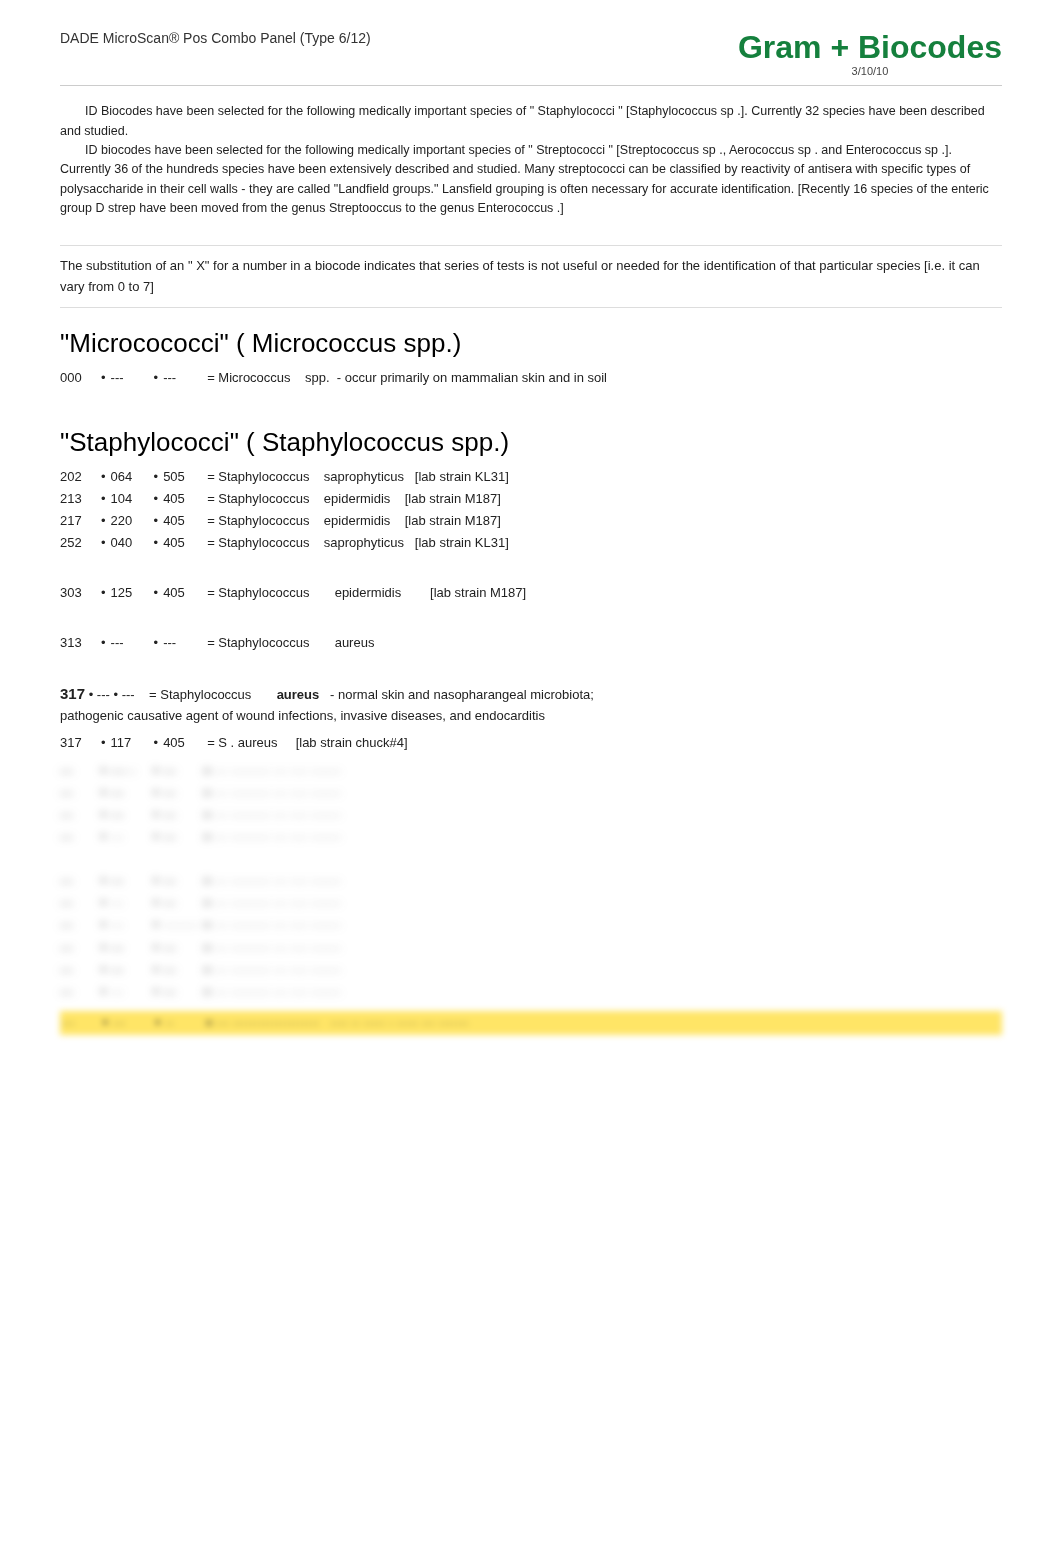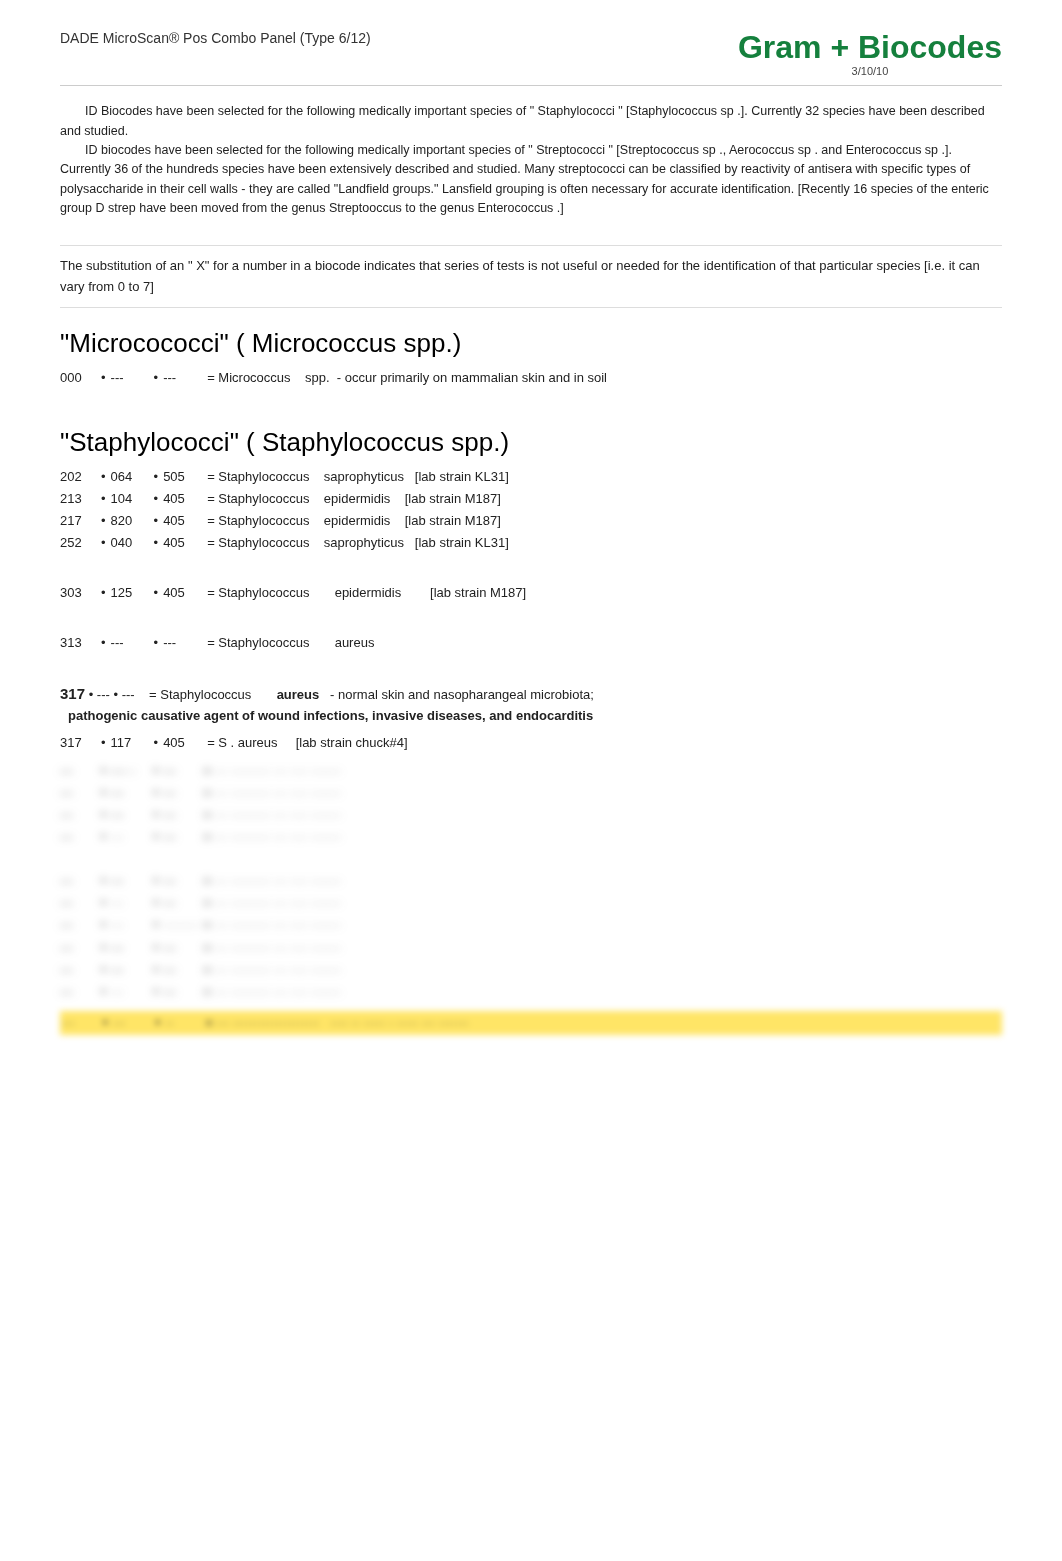--- a/index.html
+++ b/index.html
@@ -162,21 +162,21 @@
       <span class="bullet">•</span>
       <span class="biocode-id">104</span>
       <span class="bullet">•</span>
       <span class="biocode-id">405</span>
       <span class="biocode-desc">= Staphylococcus&nbsp;&nbsp;&nbsp;&nbsp;epidermidis&nbsp;&nbsp;&nbsp; [lab strain M187]</span>
     </div>
 
     <div class="biocode-row">
       <span class="biocode-num">217</span>
       <span class="bullet">•</span>
-      <span class="biocode-id">820</span>
+      <span class="biocode-id">220</span>
       <span class="bullet">•</span>
       <span class="biocode-id">405</span>
       <span class="biocode-desc">= Staphylococcus&nbsp;&nbsp;&nbsp;&nbsp;epidermidis&nbsp;&nbsp;&nbsp; [lab strain M187]</span>
     </div>
 
     <div class="biocode-row">
       <span class="biocode-num">252</span>
       <span class="bullet">•</span>
       <span class="biocode-id">040</span>
       <span class="bullet">•</span>
@@ -213,21 +213,21 @@
 
   <div class="spacer-lg"></div>
 
   <div style="font-size:13px; line-height:1.55; margin-bottom:6px;">
     <span style="font-size:15px; font-weight:bold;">317</span>
     <span> • </span>
     <span>---</span>
     <span> • </span>
     <span>---</span>
     <span>&nbsp;&nbsp;&nbsp;= Staphylococcus&nbsp;&nbsp;&nbsp;&nbsp;&nbsp;&nbsp; <strong>aureus</strong>&nbsp;&nbsp; - normal skin and nasopharangeal microbiota;</span>
-    <div style="margin-left:8px; font-size:13px;font-weight:bold;">pathogenic causative agent of wound infections, invasive diseases, and endocarditis</div>
+    <div style="margin-left:0; font-size:13px;">pathogenic causative agent of wound infections, invasive diseases, and endocarditis</div>
   </div>
 
   <div class="biocode-row" style="margin-bottom:6px;">
     <span class="biocode-num">317</span>
     <span class="bullet">•</span>
     <span class="biocode-id">117</span>
     <span class="bullet">•</span>
     <span class="biocode-id">405</span>
     <span class="biocode-desc">= S . aureus&nbsp;&nbsp;&nbsp;&nbsp; [lab strain chuck#4]</span>
   </div>

